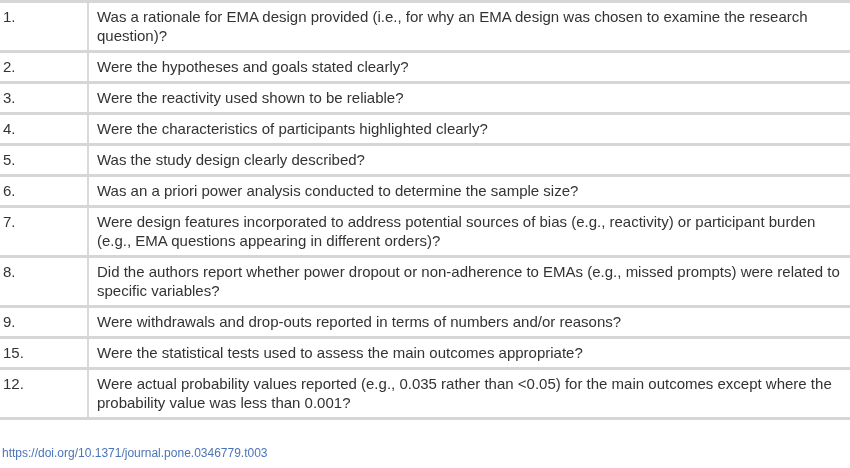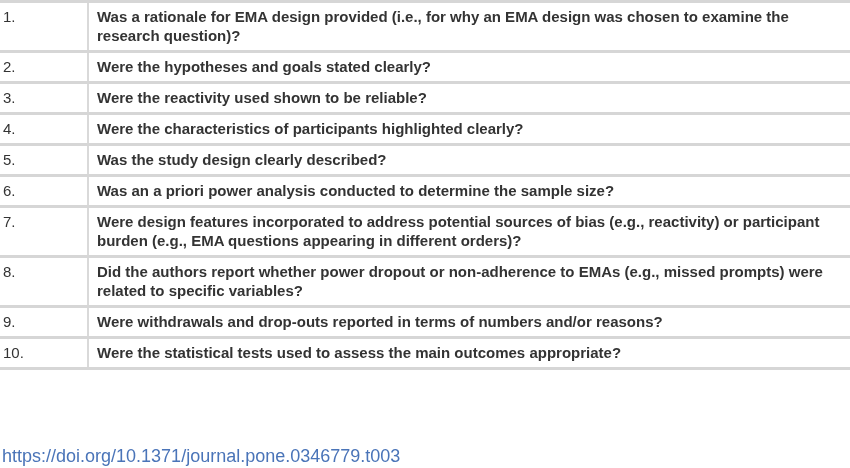--- a/index.html
+++ b/index.html
@@ -41,29 +41,28 @@
       padding: 4px 6px 3px 6px;
       color: #333333;
     }
     table.checklist td.num {
       border-right: 2px solid #d9d9d9;
       padding-left: 3px;
     }
     table.checklist td.q {
       padding-left: 8px;
       padding-right: 10px;
-      font-weight: bold;
     }
     tr.single td { height: 21px; }
     tr.double td { height: 40px; }
     .doi-link {
       position: absolute;
       left: 2px;
       top: 446px;
-      font-size: 18px;
+      font-size: 12px;
       color: #4a74b8;
       text-decoration: none;
       font-family: "Liberation Sans", sans-serif;
     }
   </style>
 </head>
 <body>
 
 <div class="table-wrap">
   <table class="checklist">
@@ -102,20 +101,24 @@
       </tr>
       <tr class="double">
         <td class="num">8.</td>
         <td class="q">Did the authors report whether power dropout or non-adherence to EMAs (e.g., missed prompts) were related to specific variables?</td>
       </tr>
       <tr class="single">
         <td class="num">9.</td>
         <td class="q">Were withdrawals and drop-outs reported in terms of numbers and/or reasons?</td>
       </tr>
       <tr class="single">
-        <td class="num">10.</td>
+        <td class="num">15.</td>
         <td class="q">Were the statistical tests used to assess the main outcomes appropriate?</td>
+      </tr>
+      <tr class="double">
+        <td class="num">12.</td>
+        <td class="q">Were actual probability values reported (e.g., 0.035 rather than &lt;0.05) for the main outcomes except where the probability value was less than 0.001?</td>
       </tr>
     </tbody>
   </table>
 </div>
 
 <a class="doi-link" href="#">https://doi.org/10.1371/journal.pone.0346779.t003</a>
 
 </body></html>

